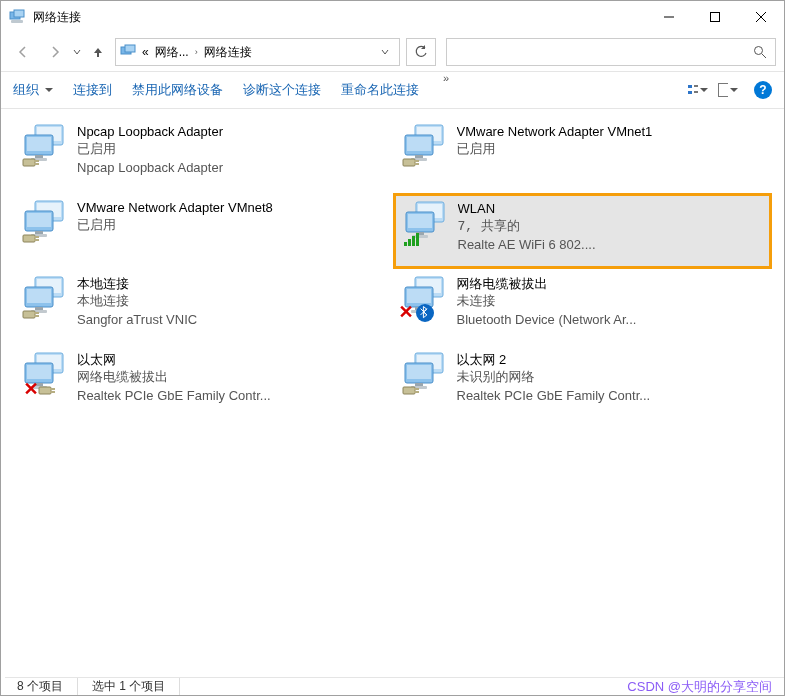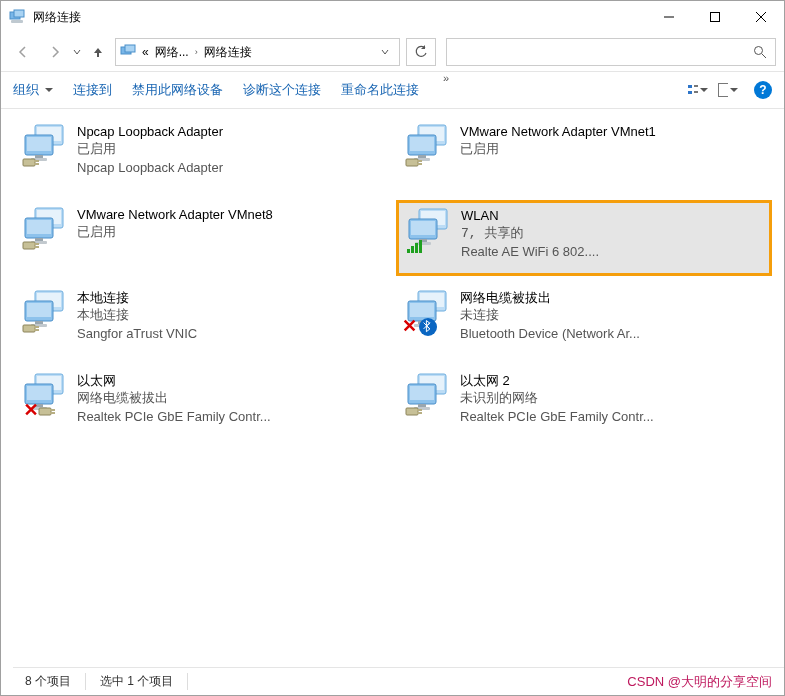--- a/index.html
+++ b/index.html
@@ -28,37 +28,37 @@
     .toolbar { height: 38px; border-top: 1px solid #e5e5e5; border-bottom: 1px solid #e5e5e5; display: flex; padding: 0 12px; gap: 20px; font-size: 13px; color: #1a66b3; }
     .toolbar .tb-item { display: flex; align-items: center; gap: 4px; cursor: default; }
     .toolbar .tb-drop::after { content: ""; display: inline-block; margin-left: 2px; border-left: 4px solid transparent; border-right: 4px solid transparent; border-top: 4px solid #555; }
     .toolbar .tb-sp { flex: 1; }
     .toolbar .chevmore { color: #555; font-size: 11px; padding: 0 4px; }
     .toolbar .view-icons { display: flex; align-items: center; gap: 10px; }
     .toolbar .vicon { width: 20px; height: 20px; display: flex; align-items: center; justify-content: center; }
     .toolbar .help { width: 18px; height: 18px; border-radius: 50%; background: #0078d7; color: #fff; font-size: 12px; font-weight: bold; display: flex; align-items: center; justify-content: center; margin-left: 6px; }
 
     
-    .content { position: absolute; top: 108px; bottom: 28px; left: 0; right: 0; padding: 8px 12px; display: grid; grid-template-columns: 1fr 1fr; grid-auto-rows: 76px; gap: 7px; align-content: start; }
+    .content { position: absolute; top: 108px; bottom: 28px; left: 0; right: 0; padding: 8px 12px; display: grid; grid-template-columns: 1fr 1fr; grid-auto-rows: 76px; gap: 0; align-content: start; }
     .item { display: flex; align-items: flex-start; padding: 4px 6px; gap: 8px; border: 2px solid transparent; }
     .item.selected { background: #e5e5e5; }
     .item.highlight { border: 3px solid #f59e0b; }
     .net-icon { width: 48px; height: 48px; position: relative; flex-shrink: 0; }
     .monitors { position: absolute; top: 0; left: 0; }
     .badge { position: absolute; left: 0; bottom: 0; width: 20px; height: 20px; display: flex; align-items: center; justify-content: center; }
     .badge-x { color: #d80000; font-size: 18px; font-weight: bold; }
     .item .txt { flex: 1; min-width: 0; font-size: 13px; line-height: 1.4; }
     .item .name { color: #000; white-space: nowrap; overflow: hidden; text-overflow: ellipsis; }
     .item .status { color: #555; white-space: nowrap; overflow: hidden; text-overflow: ellipsis; font-family: Liberation Mono, monospace; }
     .item .detail { color: #555; white-space: nowrap; overflow: hidden; text-overflow: ellipsis; }
 
     
-    .statusbar { position: absolute; left: 12px; right: 0; bottom: 0; height: 28px; border-top: 1px solid #e5e5e5; display: flex; align-items: center; padding: 0 12px; font-size: 12px; color: #333; gap: 14px; }
+    .statusbar { position: absolute; left: 4px; right: 0; bottom: 0; height: 18px; border-top: 1px solid #e5e5e5; display: flex; align-items: center; padding: 0 12px; font-size: 12px; color: #333; gap: 14px; }
     .statusbar .sb-item { padding-right: 14px; border-right: 1px solid #ddd; }
-    .statusbar .wm { margin-left: auto; color: #be185d; font-size: 13px; }
+    .statusbar .wm { margin-left: auto; color: #8b5cf6; font-size: 13px; }
 
     
     svg { display: block; }
   </style>
 </head>
 <body>
 
 <div class="titlebar">
   <span class="title-icon">
     <svg width="16" height="16">

